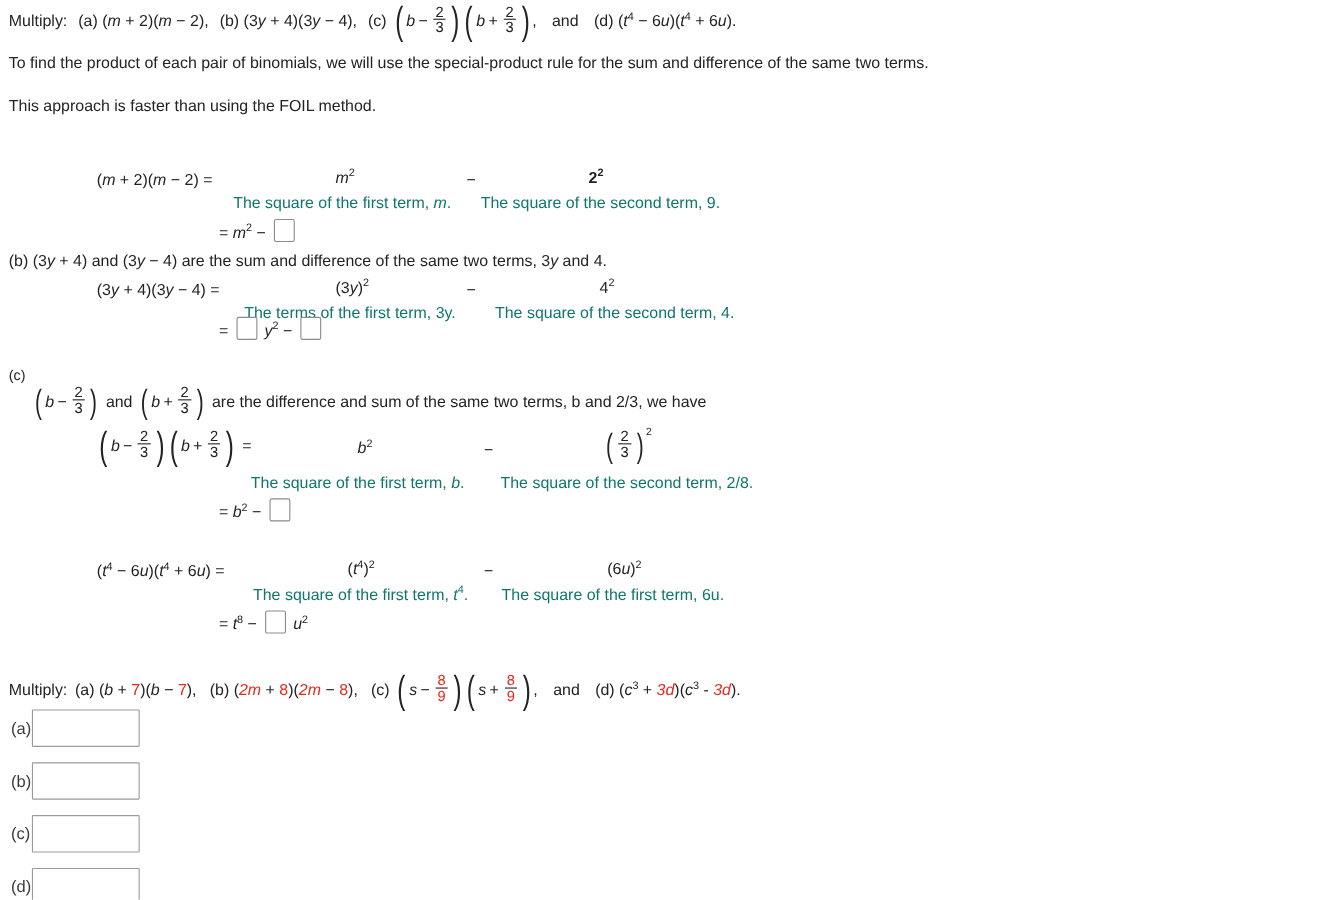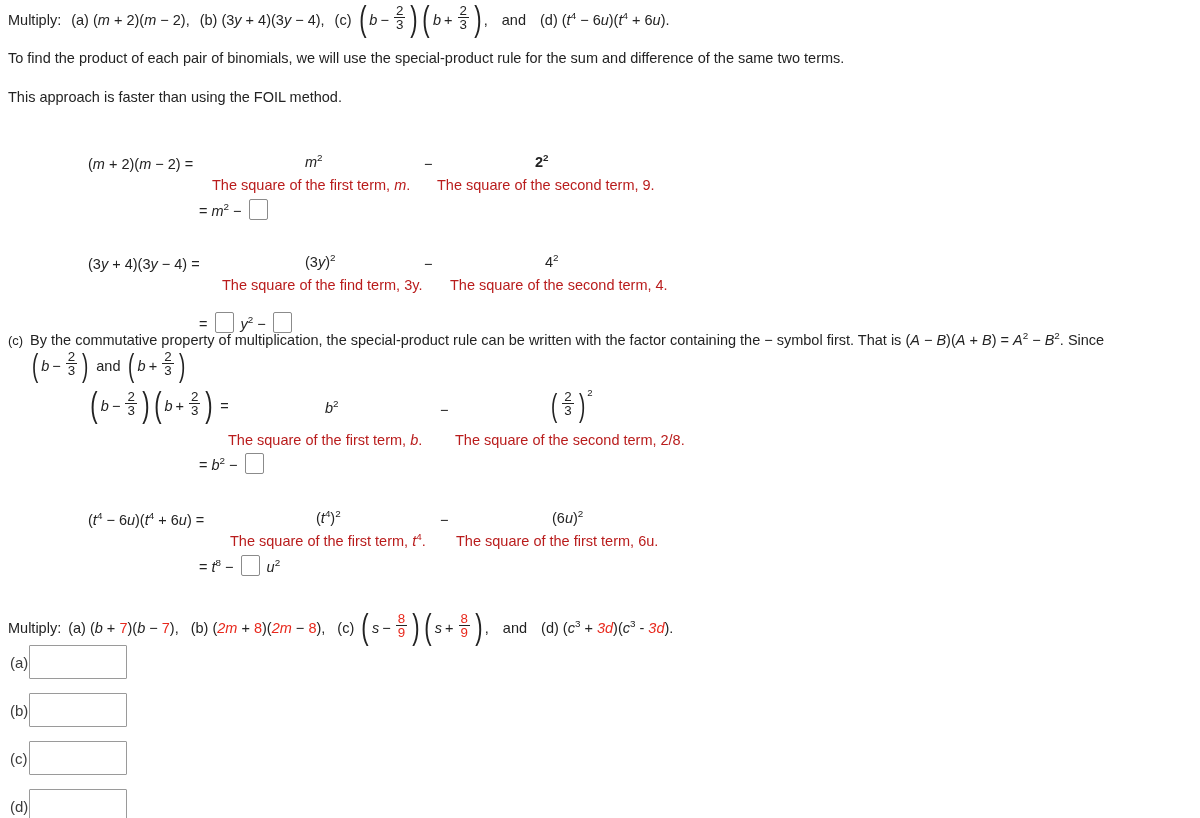--- a/index.html
+++ b/index.html
@@ -11,21 +11,21 @@
   body {
     width: 1200px;
     height: 818px;
     font-family: "Liberation Sans", sans-serif;
     color: #232323;
     font-size: 14.5px;
     position: relative;
     overflow: hidden;
   }
   .page { position: relative; width: 1200px; height: 818px; }
-  .pink { color: #b91c1c; }
+  .pink { color: #0f766e; }
   .red  { color: #e8281c; }
   sup { font-size: 0.68em; vertical-align: super; line-height: 0; }
 
   .row { position: absolute; white-space: nowrap; }
 
   
   .frac {
     display: inline-flex;
     flex-direction: column;
     align-items: center;
@@ -149,39 +149,39 @@
   <div class="row pink" style="left:212px; top:177px;">The square of the first term, <i>m</i>.</div>
   <div class="row pink" style="left:437px; top:177px;">The square of the second term, 9.</div>
 
   <div class="row" style="left:199px; top:199px;">
     <span>=</span>
     <i>m</i><sup>2</sup>
     <span>−</span>
     <span class="blank"></span>
   </div>
 
+  <div class="row" style="left:8px; top:230px;">(b) (3<i>y</i> + 4) and (3<i>y</i> − 4) are the sum and difference of the same two terms, 3<i>y</i> and 4.</div>
 
   <div class="row" style="left:88px; top:256px;">(3<i>y</i> + 4)(3<i>y</i> − 4) =</div>
   <div class="row" style="left:305px; top:254px;">(3<i>y</i>)<sup>2</sup></div>
   <div class="row" style="left:424px; top:256px;">−</div>
   <div class="row" style="left:545px; top:254px;"><span>4</span><sup>2</sup></div>
 
-  <div class="row pink" style="left:222px; top:277px;">The square of the find term, 3y.</div>
+  <div class="row pink" style="left:222px; top:277px;">The terms of the first term, 3y.</div>
   <div class="row pink" style="left:450px; top:277px;">The square of the second term, 4.</div>
 
-  <div class="row" style="left:199px; top:312px;text-align:right;">
+  <div class="row" style="left:199px; top:288px;text-align:right;">
     <span>=</span>
     <span class="blank"></span>
     <i>y</i><sup>2</sup>
     <span>−</span>
     <span class="blank"></span>
   </div>
 
   <div class="row leadlabel" style="left:8px; top:333px;">(c)</div>
-  <div class="row" style="left:30px; top:332px;">By the commutative property of multiplication, the special-product rule can be written with the factor containing the − symbol first. That is (<i>A</i> − <i>B</i>)(<i>A</i> + <i>B</i>) = <i>A</i><sup>2</sup> − <i>B</i><sup>2</sup>. Since</div>
 
   <div class="row" style="left:30px; top:352px; display:flex; align-items:center;">
     <span class="bigparen sm">
       <span class="pleft">(</span>
       <span class="inner">
         <i>b</i>
         <span style="padding:0 3px">−</span>
         <span class="frac">
           <span class="num">2</span>
           <span class="den">3</span>
@@ -195,20 +195,21 @@
       <span class="inner">
         <i>b</i>
         <span style="padding:0 3px">+</span>
         <span class="frac">
           <span class="num">2</span>
           <span class="den">3</span>
         </span>
       </span>
       <span class="pright">)</span>
     </span>
+    <span style="padding-left:6px">are the difference and sum of the same two terms, b and 2/3, we have</span>
   </div>
 
   <div class="row" style="left:88px; top:392px; display:flex; align-items:center;">
     <span class="bigparen">
       <span class="pleft">(</span>
       <span class="inner">
         <i>b</i>
         <span style="padding:0 3px">−</span>
         <span class="frac">
           <span class="num">2</span>

